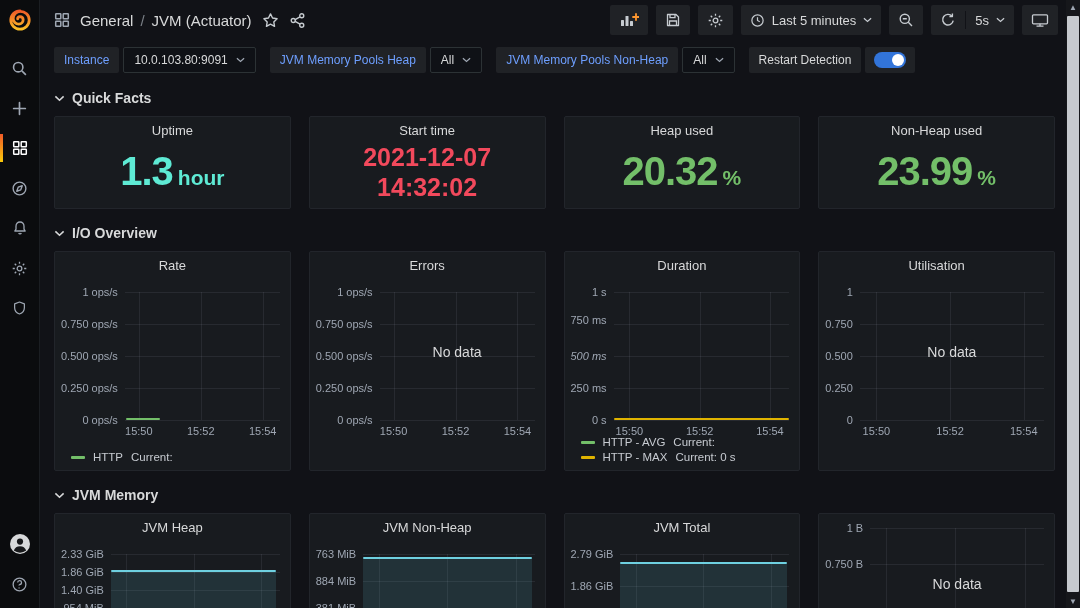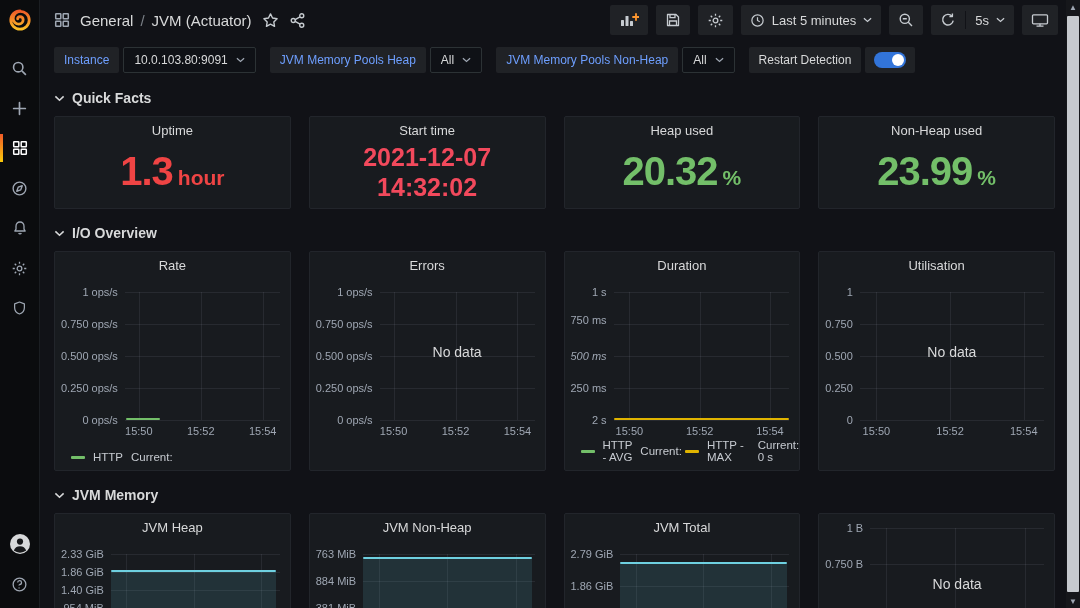--- a/index.html
+++ b/index.html
@@ -61,21 +61,21 @@
 .axis-sizer{visibility:hidden;font-size:11px;white-space:nowrap;display:inline-block}
 .tick-y{position:absolute;right:0;transform:translateY(-50%);font-size:11px;color:#9fa7b3;white-space:nowrap}
 .plot{position:relative;flex:1}
 .gl-h{position:absolute;left:0;right:0;height:1px;background:rgba(204,204,220,.09)}
 .gl-v{position:absolute;top:0;width:1px;background:rgba(204,204,220,.09)}
 .series-line{position:absolute;height:2px;border-radius:1px}
 .series-fill{position:absolute}
 .xlabels{position:absolute;left:0;right:0;height:14px}
 .tick-x{position:absolute;transform:translateX(-50%);font-size:11px;color:#9fa7b3;white-space:nowrap}
 .no-data{position:absolute;left:50%;transform:translateX(-50%);font-size:14px;font-weight:500;color:#d8d9da}
-.legend{margin-top:auto;padding:4px 0 7px 16px;display:flex;flex-direction:row;gap:3px}
+.legend{margin-top:auto;padding:4px 0 7px 16px;display:flex;flex-direction:column;gap:3px}
 .legend-row{display:flex;align-items:center;gap:8px;font-size:11.5px;color:#c7cbd1}
 .legend-swatch{width:14px;height:3px;border-radius:1px;flex:0 0 14px}
 .legend-label{cursor:pointer}
 
 .scrollbar{position:absolute;right:0;top:0;bottom:0;width:14px;background:#16171b;display:flex;flex-direction:column;align-items:center}
 .sb-arrow{flex:0 0 14px;height:14px;display:flex;align-items:center;justify-content:center;color:#9fa7b3;font-size:8px;cursor:pointer}
 .sb-thumb{width:12px;flex:1;margin:2px 0;background:#c6c9ce;border-radius:1px;cursor:pointer}
 </style>
 </head>
 <body>
@@ -334,21 +334,21 @@
             <svg width="11" height="7" viewBox="0 0 12 7" fill="none" stroke="currentColor" stroke-width="1.7">
               <path d="M1.5 1.2L6 5.4l4.5-4.2"></path>
             </svg>
           </span>
           <span class="section-title">Quick Facts</span>
         </div>
         <div class="panel-row row-quick-facts">
           <div class="panel">
             <div class="panel-title">Uptime</div>
             <div class="stat-body">
-              <div class="stat-inline" style="color: #ef4444;">
+              <div class="stat-inline" style="color: #5eead4;">
                 <span class="stat-number">1.3</span>
                 <span class="stat-unit">hour</span>
               </div>
             </div>
           </div>
           <div class="panel">
             <div class="panel-title">Start time</div>
             <div class="stat-body">
               <div class="stat-lines" style="color: rgb(242, 73, 92);">
                 <div class="stat-line">2021-12-07</div>
@@ -431,21 +431,21 @@
                   <span class="tick-x" style="left: 49%;">15:52</span>
                   <span class="tick-x" style="left: 89%;">15:54</span>
                 </div>
                 <div class="no-data" style="top: 52px;">No data</div>
               </div>
             </div>
           </div>
           <div class="panel">
             <div class="panel-title">Duration</div>
             <div class="plot-wrap">
-              <div class="axis" style="height: 128px;"><span class="axis-sizer">750 ms</span><span class="tick-y" style="top: 0px;">1 s</span><span class="tick-y" style="top: 28px;">750 ms</span><span class="tick-y" style="top: 64px; font-style: italic;">500 ms</span><span class="tick-y" style="top: 96px;">250 ms</span><span class="tick-y" style="top: 128px;">2 s</span></div>
+              <div class="axis" style="height: 128px;"><span class="axis-sizer">750 ms</span><span class="tick-y" style="top: 0px;">1 s</span><span class="tick-y" style="top: 28px;">750 ms</span><span class="tick-y" style="top: 64px; font-style: italic;">500 ms</span><span class="tick-y" style="top: 96px;">250 ms</span><span class="tick-y" style="top: 128px;">0 s</span></div>
               <div class="plot" style="height: 128px;">
                 <div class="gl-h" style="top: 0px;"></div>
                 <div class="gl-h" style="top: 32px;"></div>
                 <div class="gl-h" style="top: 64px;"></div>
                 <div class="gl-h" style="top: 96px;"></div>
                 <div class="gl-h" style="top: 128px;"></div>
                 <div class="gl-v" style="left: 9%; height: 128px;"></div>
                 <div class="gl-v" style="left: 49%; height: 128px;"></div>
                 <div class="gl-v" style="left: 89%; height: 128px;"></div>
                 <div class="series-line" style="top: 126px; left: 0%; width: 100%; background: rgb(224, 180, 0);"></div>

